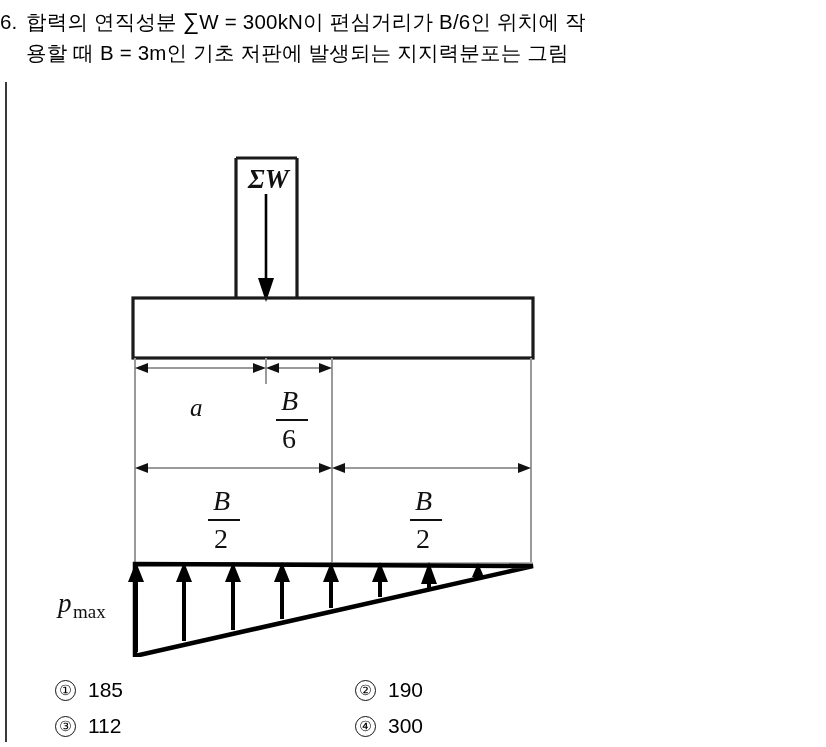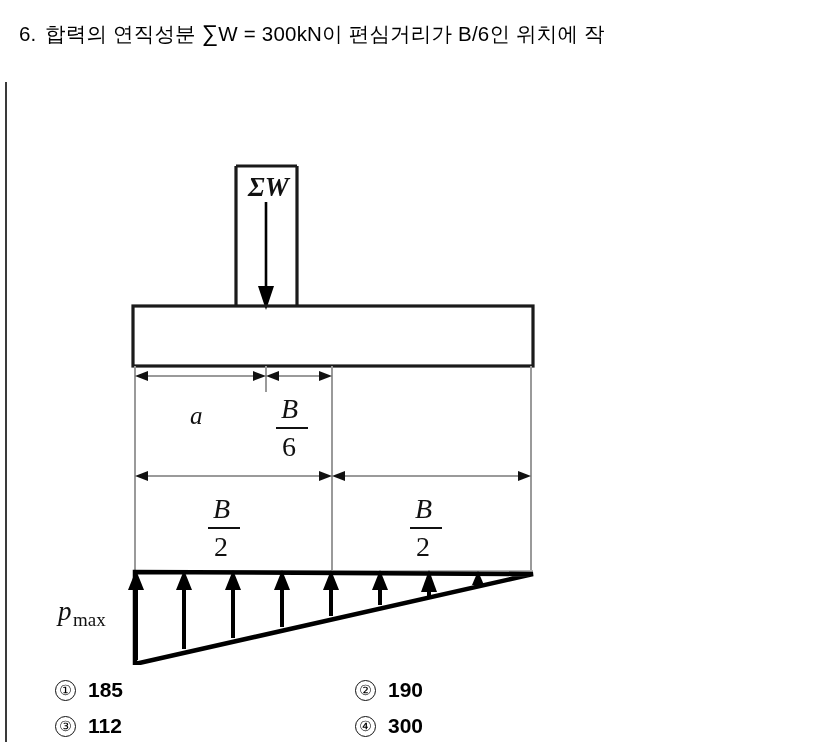--- a/index.html
+++ b/index.html
@@ -22,45 +22,44 @@
     left: 5px;
     top: 82px;
     width: 2px;
     height: 660px;
     background: #3a3a3a;
   }
 
   
   .question {
     position: absolute;
-    left: 19px;
+    left: 0;
     top: 6px;
     width: 800px;
-    margin-top: 12px;
   }
   .q-line {
     font-size: 20.5px;
     line-height: 31px;
     white-space: nowrap;
     letter-spacing: 0.2px;
   }
   .q-num {
     display: inline-block;
     width: 26px;
   }
   .q-indent { padding-left: 26px; }
   .q-gap { height: 26px; }
   sub.sm { font-size: 13px; vertical-align: -2px; }
   sup.sm { font-size: 13px; vertical-align: 6px; }
 
   
   .figure {
     position: absolute;
     left: 0;
-    top: 160px;
+    top: 152px;
     width: 826px;
     height: 505px;
   }
   .figure svg { display: block; }
 
   
   .answers {
     position: absolute;
     left: 55px;
     top: 672px;
@@ -82,31 +81,32 @@
     justify-content: center;
     width: 21px;
     height: 21px;
     border: 1.6px solid #111;
     border-radius: 50%;
     font-size: 14px;
     line-height: 1;
     margin-right: 12px;
     box-sizing: border-box;
   }
-  .ans-text { font-size: 21px; font-weight: bold; }
+  .ans-text { font-size: 21px; }
 </style>
 </head>
 <body>
 
 <div class="page-edge"></div>
 
 <div class="question">
   <div class="q-line">
     <span class="q-num">6.</span><span>합력의 연직성분 </span><span style="font-size:23px;">∑</span><span>W = 300kN이 편심거리가 B/6인 위치에 작</span>
   </div>
+  <div class="q-line q-indent">용할 때 B = 3m인 기초 저판에 발생되는 지지력분포는 그림</div>
 
   <div class="q-gap"></div>
 
 </div>
 
 <div class="figure">
   <svg width="826" height="505" viewBox="0 0 826 505" xmlns="http://www.w3.org/2000/svg">
 
     <g>
       <path d="M236,6 L236,146 M297,6 L297,146 M236,6 L297,6" fill="none" stroke="#1a1a1a" stroke-width="3.2"></path>

